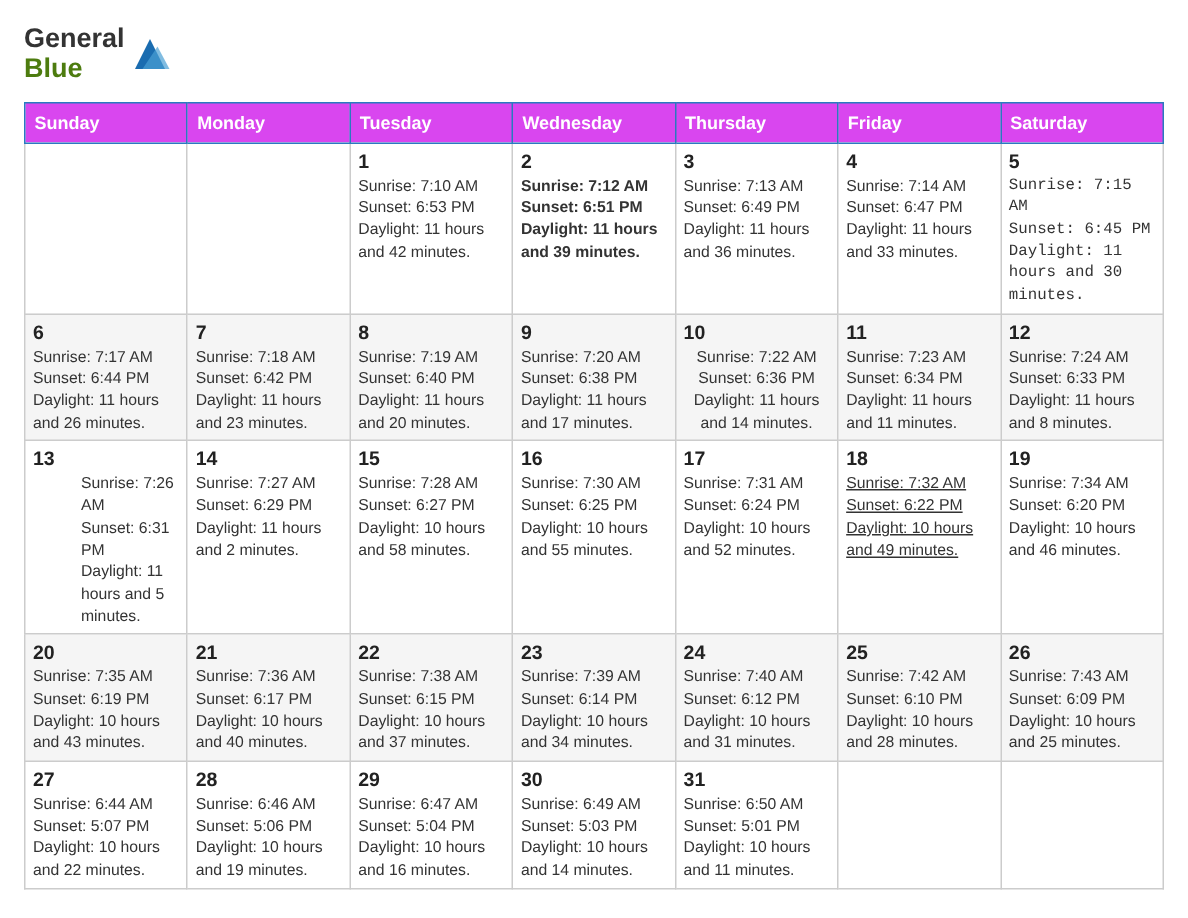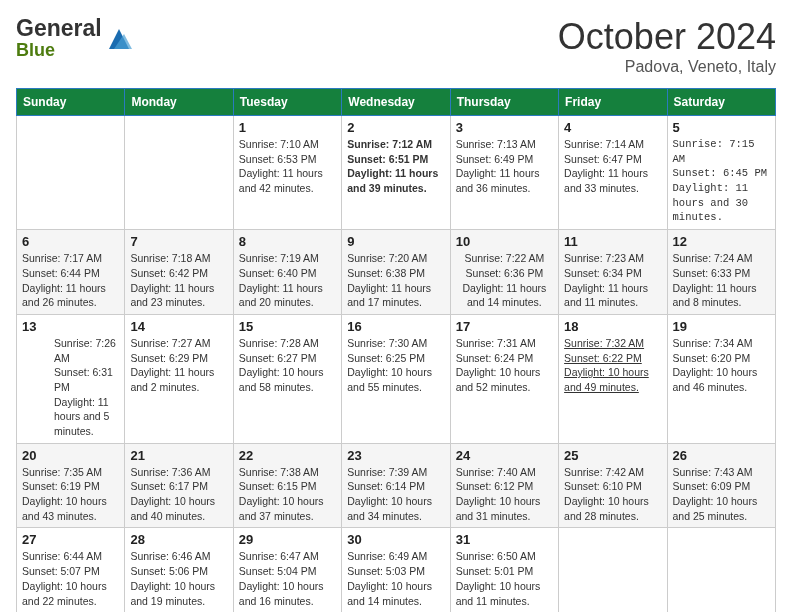--- a/index.html
+++ b/index.html
@@ -19,21 +19,21 @@
     .logo {
       display: flex;
       align-items: center;
     }
     .logo-text {
       display: flex;
       flex-direction: column;
       line-height: 1.1;
     }
     .logo-general {
-      font-size: 23px;
+      font-size: 18px;
       font-weight: bold;
       color: #333;
     }
     .logo-blue {
       font-size: 18px;
       font-weight: bold;
       color: #4d7c0f;
     }
     .logo-icon {
       width: 30px;
@@ -51,21 +51,21 @@
     .location-title {
       font-size: 16px;
       color: #555;
     }
     .calendar-table {
       width: 100%;
       border-collapse: collapse;
       font-size: 11px;
     }
     .calendar-table th {
-      background-color: #15803d;
+      background-color: #d946ef;
       color: #fff;
       text-align: left;
       padding: 6px 6px;
       font-size: 12px;
       font-weight: bold;
       border: 1px solid #2a7abf;
     }
     .calendar-table td {
       border: 1px solid #ccc;
       vertical-align: top;
@@ -103,24 +103,20 @@
   <div class="logo">
     <div class="logo-text">
       <span class="logo-general">General</span>
       <span class="logo-blue">Blue</span>
     </div>
     <svg class="logo-icon" viewBox="0 0 30 30">
       <polygon points="5,25 15,5 25,25" fill="#1a6cb0"></polygon>
       <polygon points="10,25 20,10 28,25" fill="#4a9fd4" opacity="0.7"></polygon>
     </svg>
   </div>
-  <div class="title-area">
-    <div class="month-title">October 2024</div>
-    <div class="location-title">Padova, Veneto, Italy</div>
-  </div>
 </div>
 
 <table class="calendar-table">
   <thead>
     <tr>
 
     <th>Sunday</th>
         <th>Monday</th>
         <th>Tuesday</th>
         <th>Wednesday</th>

